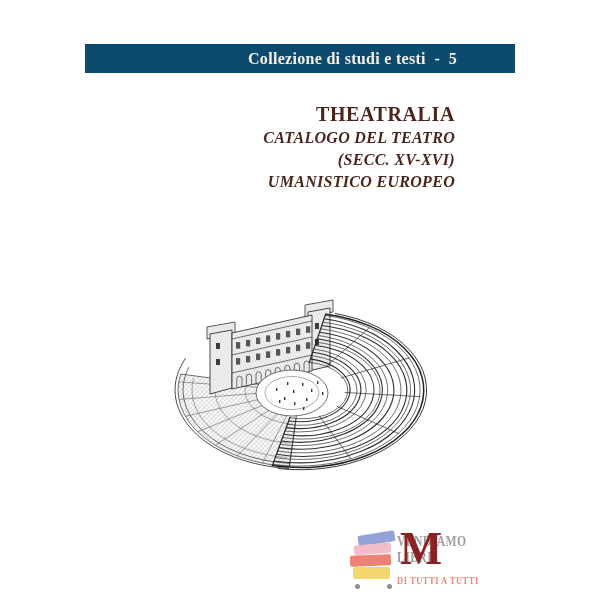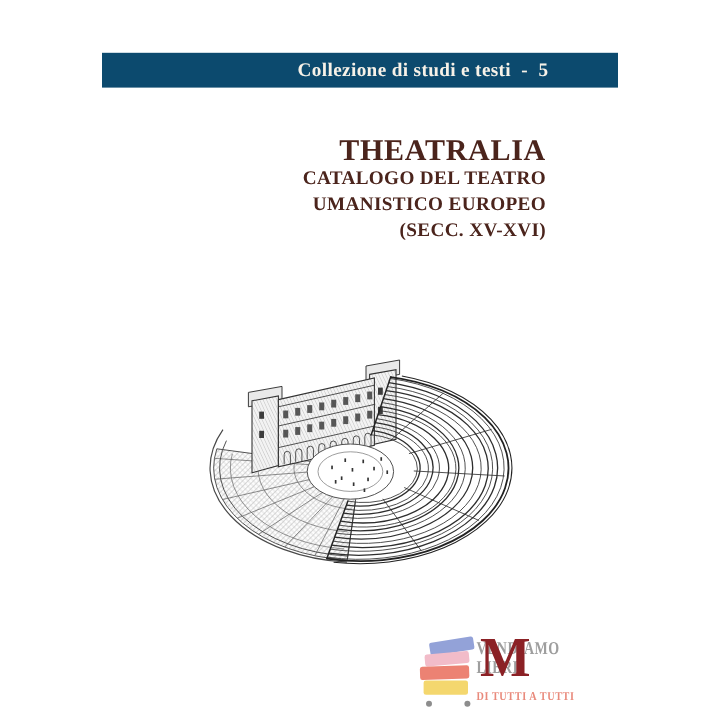--- a/index.html
+++ b/index.html
@@ -9,22 +9,22 @@
   
   .series-band{position:absolute;left:85px;top:44px;width:430px;height:29px;
 exp         background:#9c8468;}
   .series-band{background:#0c4a6e;color:#f7f2e8;font:700 16px "Liberation Serif",serif;
          line-height:29px;text-align:right;padding-right:58px;box-sizing:border-box;
          white-space:pre;letter-spacing:.3px;}
 
   
   .title-block{position:absolute;top:102px;right:145px;text-align:right;
          color:#4b241c;font-family:"Liberation Serif",serif;font-weight:700;}
-  .book-title{font-size:25px;line-height:25px;letter-spacing:.6px;margin-top:11px;}
-  .book-sub{font-size:16px;line-height:22px;letter-spacing:.3px;}
+  .book-title{font-size:20px;line-height:25px;letter-spacing:.6px;}
+  .book-sub{font-size:16px;line-height:22px;letter-spacing:.3px;font-style:italic;}
   .book-author{margin-top:8px;font-size:18px;line-height:23px;color:#40241c;}
 
   
   .theater{position:absolute;left:160px;top:293px;}
 
   
   .logo{position:absolute;left:345px;top:528px;width:170px;height:72px;
         font-family:Liberation Serif, serif;}
   .book{position:absolute;border-radius:2px;}
   .book-blue{left:13px;top:5px;width:37px;height:11px;background:#93a2d8;transform:rotate(-9deg);}
@@ -44,22 +44,22 @@
 </head>
 <body>
 
 <div class="cover">
 
   <div class="series-band">Collezione di studi e testi  -  5</div>
 
   <div class="title-block">
     <div class="book-title">THEATRALIA</div>
     <div class="book-sub">CATALOGO DEL TEATRO</div>
+    <div class="book-sub">(SECC. XV-XVI)</div>
     <div class="book-sub">UMANISTICO EUROPEO</div>
-    <div class="book-sub">(SECC. XV-XVI)</div>
   </div>
 
   <svg id="theater-svg" class="theater" width="270" height="182" viewBox="0 0 270 182">
     <defs>
       <pattern id="xh" width="3.2" height="3.2" patternUnits="userSpaceOnUse" patternTransform="rotate(45 0 0)">
         <rect width="3.2" height="3.2" fill="#fdfdfd"></rect>
         <line x1="0" y1="0" x2="0" y2="3.2" stroke="#8f8f8f" stroke-width="0.55"></line>
         <line x1="0" y1="1.6" x2="3.2" y2="1.6" stroke="#bdbdbd" stroke-width="0.35"></line>
       </pattern>
       <pattern id="bh" width="2.6" height="2.6" patternUnits="userSpaceOnUse" patternTransform="rotate(-25 0 0)">

